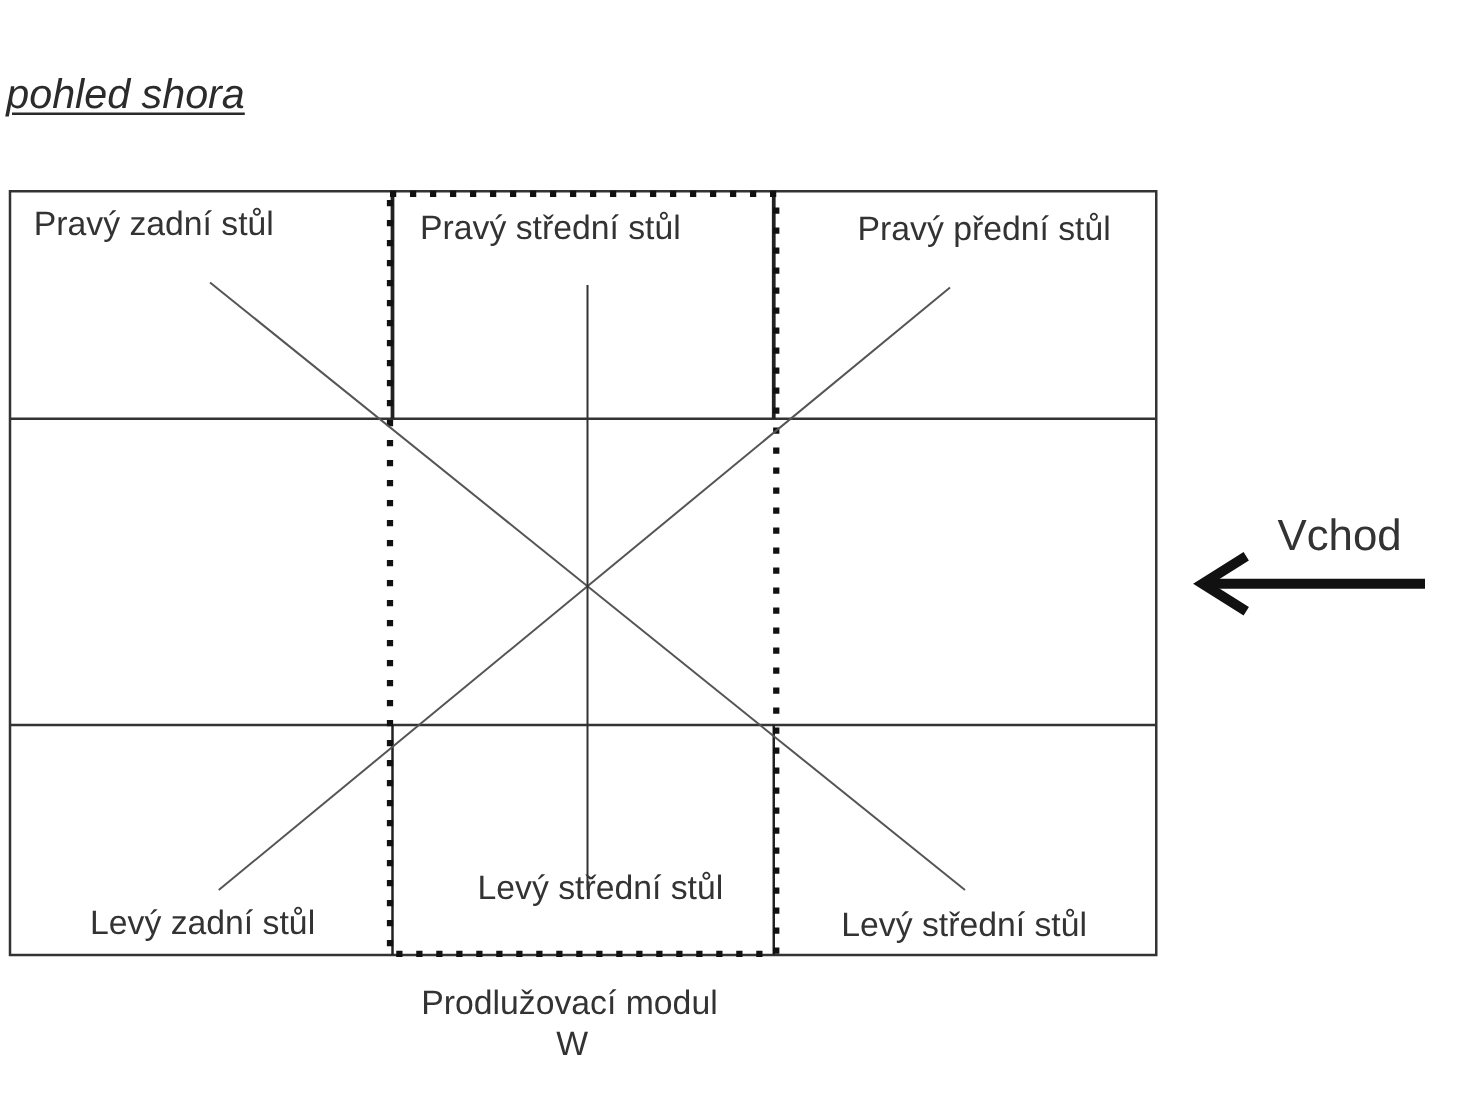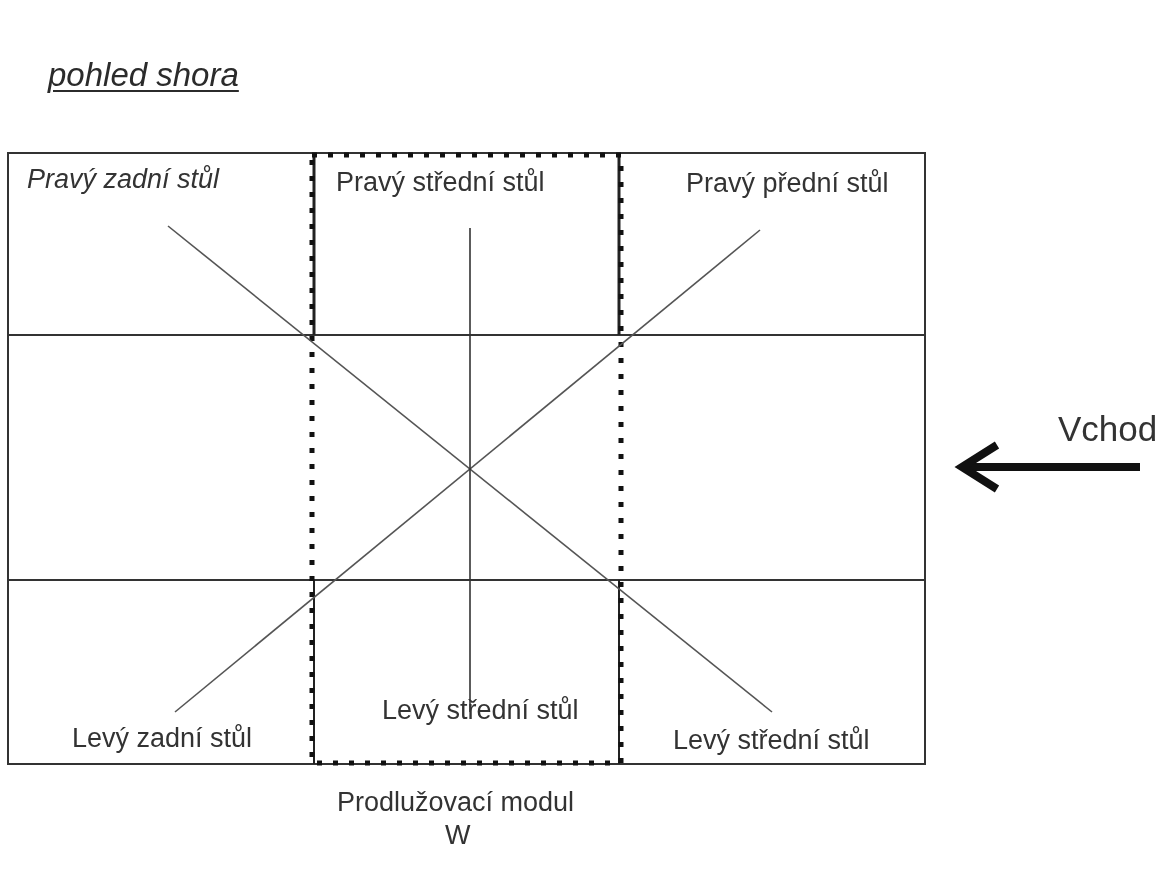--- a/index.html
+++ b/index.html
@@ -1,19 +1,19 @@
 <!DOCTYPE html>
 <html><head>
 <meta charset="utf-8">
 <style>
   html, body { margin: 0; padding: 0; background: #ffffff; }
   body { width: 1170px; height: 878px; position: relative; overflow: hidden;
          font-family: "Liberation Sans", sans-serif; color: #2b2b2b; }
   .title { position: absolute; left: 5px; top: 56px; font-size: 33px; font-style: italic;
-           text-decoration: underline; text-decoration-thickness: 2px; text-underline-offset: 4px; margin-left: 43px; }
+           text-decoration: underline; text-decoration-thickness: 2px; text-underline-offset: 4px; }
   svg { position: absolute; left: 0; top: 0; }
   .lbl { position: absolute; font-size: 27px; white-space: nowrap; color: #333; }
 </style>
 </head>
 <body>
 
 <div class="title">pohled shora</div>
 
 <svg width="1170" height="878" viewBox="0 0 1170 878">
 
@@ -32,23 +32,23 @@
   <line x1="168" y1="226" x2="772" y2="712" stroke="#555" stroke-width="1.6"></line>
   <line x1="760" y1="230" x2="175" y2="712" stroke="#555" stroke-width="1.6"></line>
   <line x1="470" y1="228" x2="470" y2="712" stroke="#333" stroke-width="1.6"></line>
 
   <g>
     <line x1="1140" y1="467" x2="964" y2="467" stroke="#111" stroke-width="8"></line>
     <polyline points="997,445 962,467 997,489" fill="none" stroke="#111" stroke-width="8" stroke-linejoin="miter"></polyline>
   </g>
 </svg>
 
-<div class="lbl" style="left:27px; top:164px;font-style:italic;">Pravý zadní stůl</div>
+<div class="lbl" style="left:27px; top:164px;">Pravý zadní stůl</div>
 <div class="lbl" style="left:336px; top:167px;">Pravý střední stůl</div>
 <div class="lbl" style="left:686px; top:168px;">Pravý přední stůl</div>
 <div class="lbl" style="left:37px; top:723px;margin-left:35px;">Levý zadní stůl</div>
 <div class="lbl" style="left:366px; top:695px;margin-left:16px;">Levý střední stůl</div>
 <div class="lbl" style="left:673px; top:725px;">Levý střední stůl</div>
 
 <div class="lbl" style="left:337px; top:787px; font-size:27px;">Prodlužovací modul</div>
 <div class="lbl" style="left:445px; top:820px; font-size:27px;">W</div>
 
-<div class="lbl" style="left:1022px; top:409px; font-size:35px;margin-left:36px;">Vchod</div>
+<div class="lbl" style="left:1022px; top:409px; font-size:35px;">Vchod</div>
 
 </body></html>

